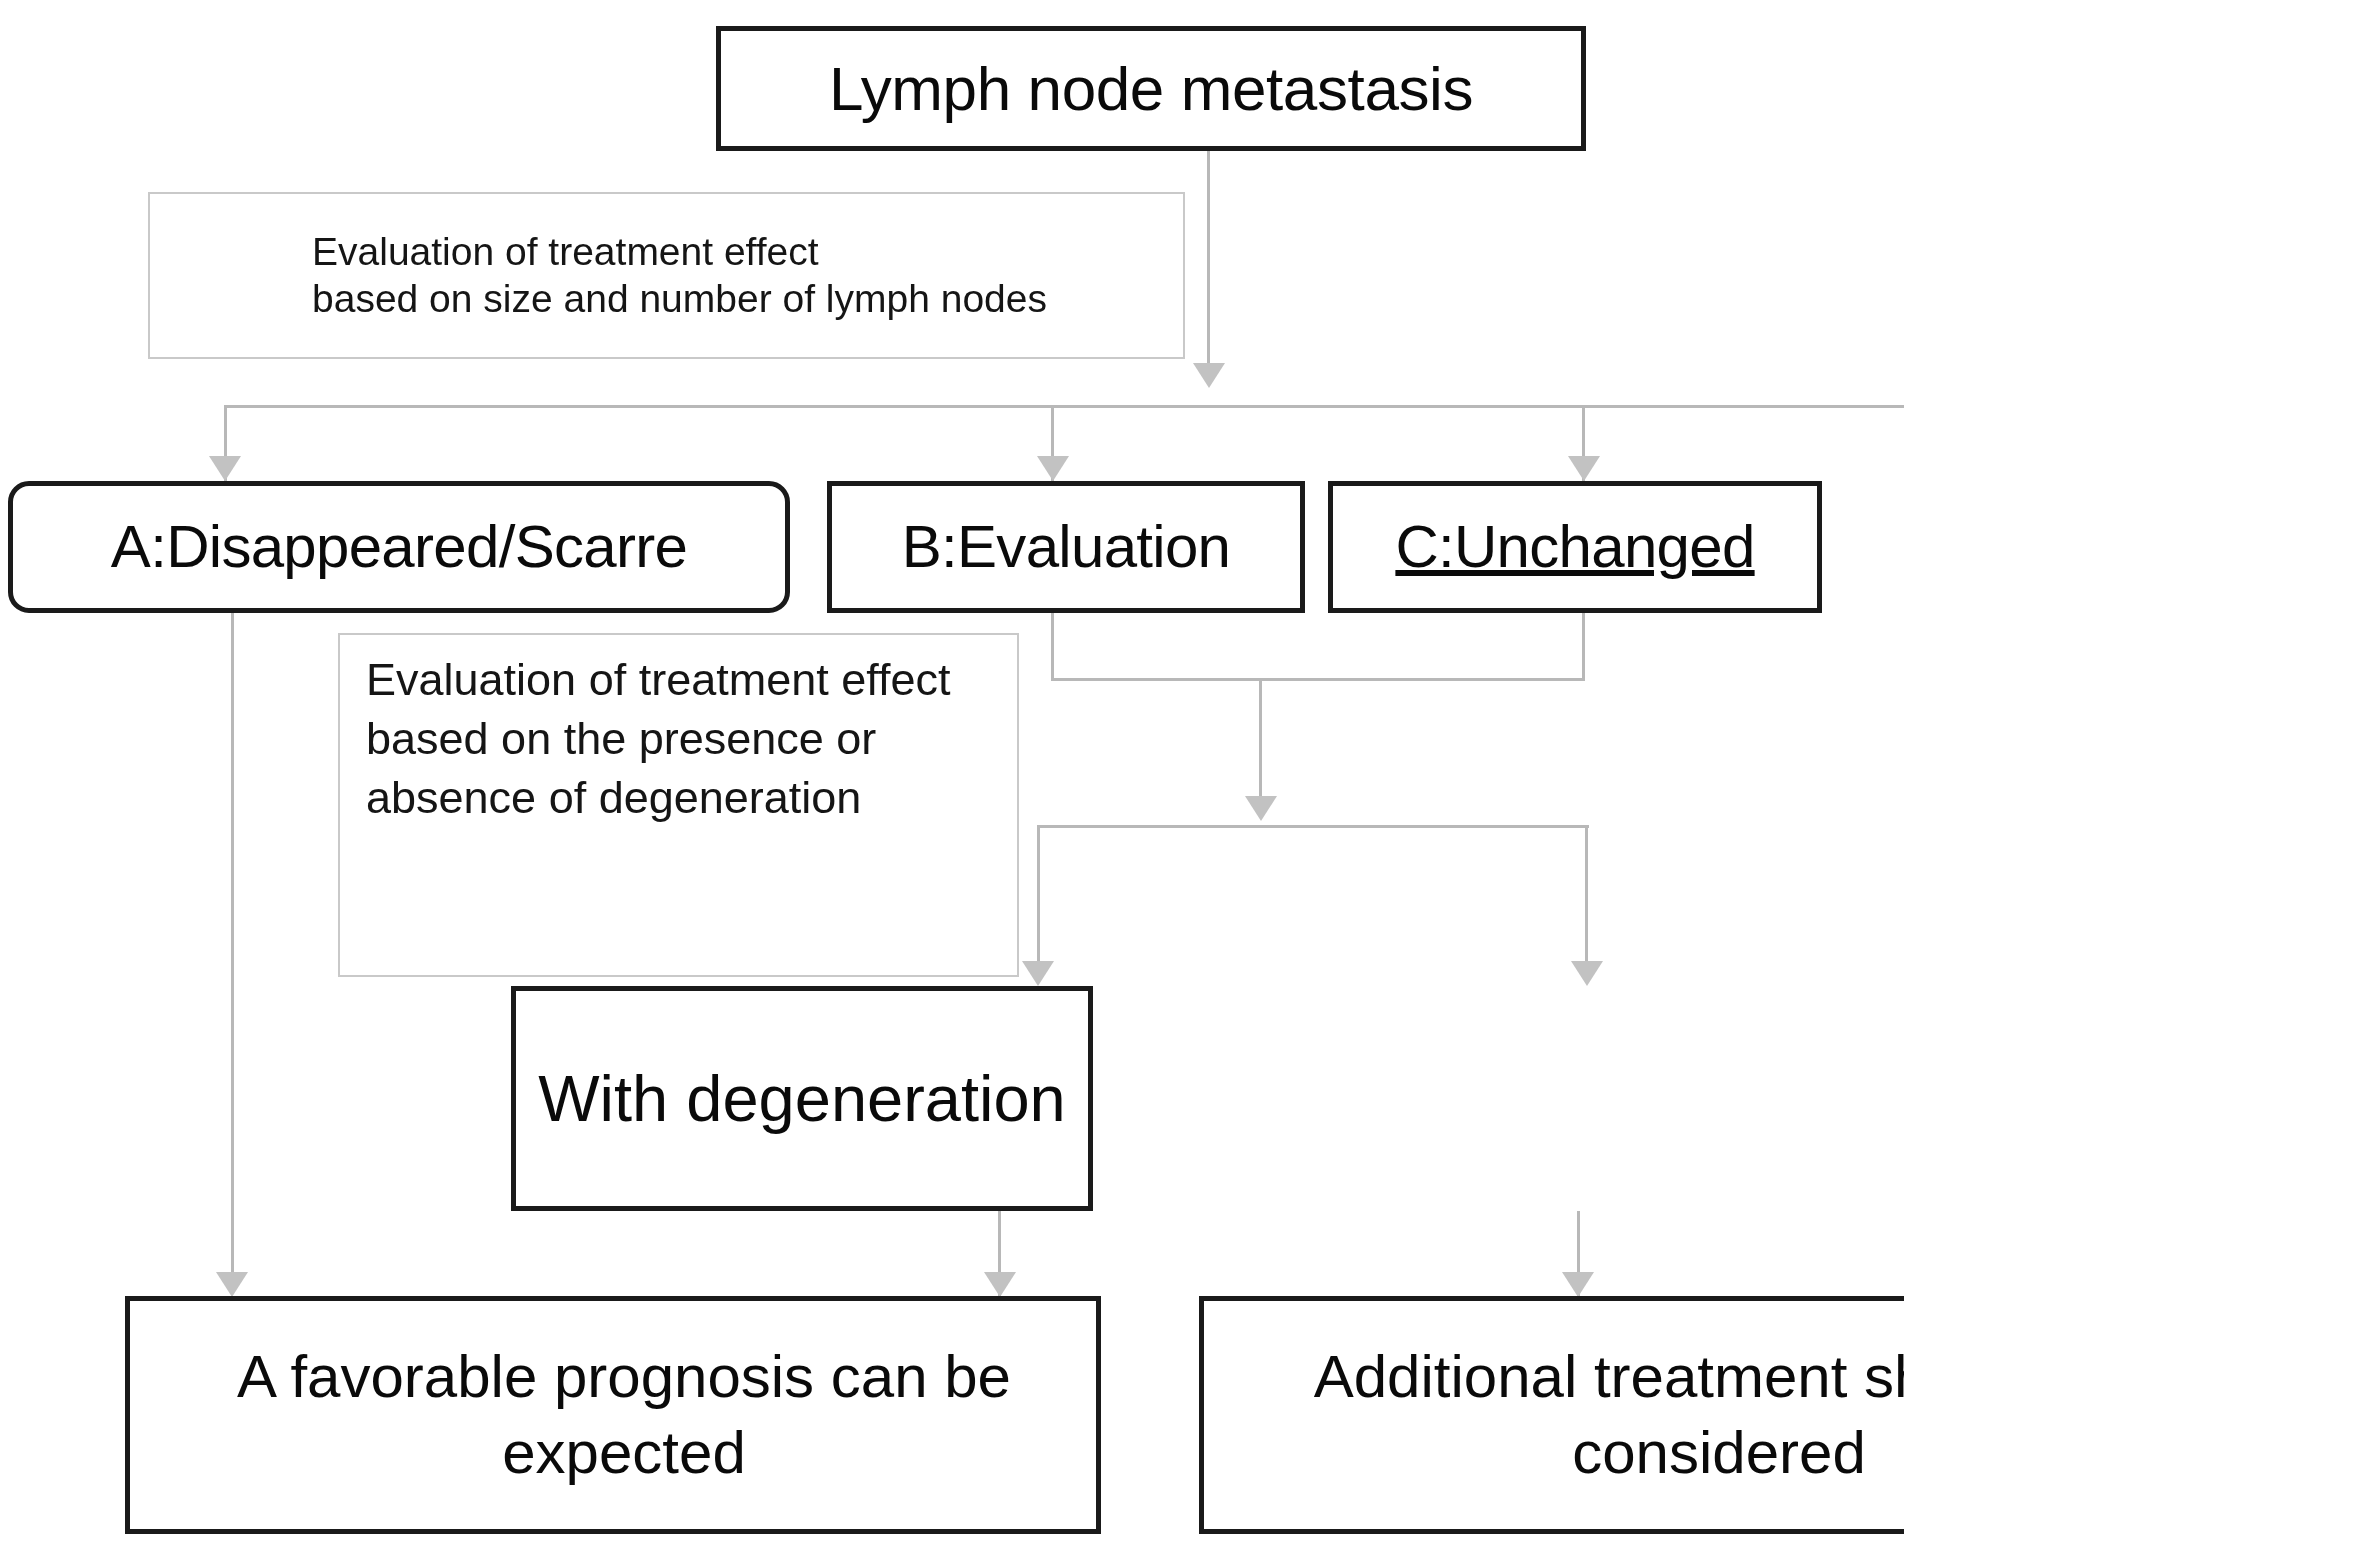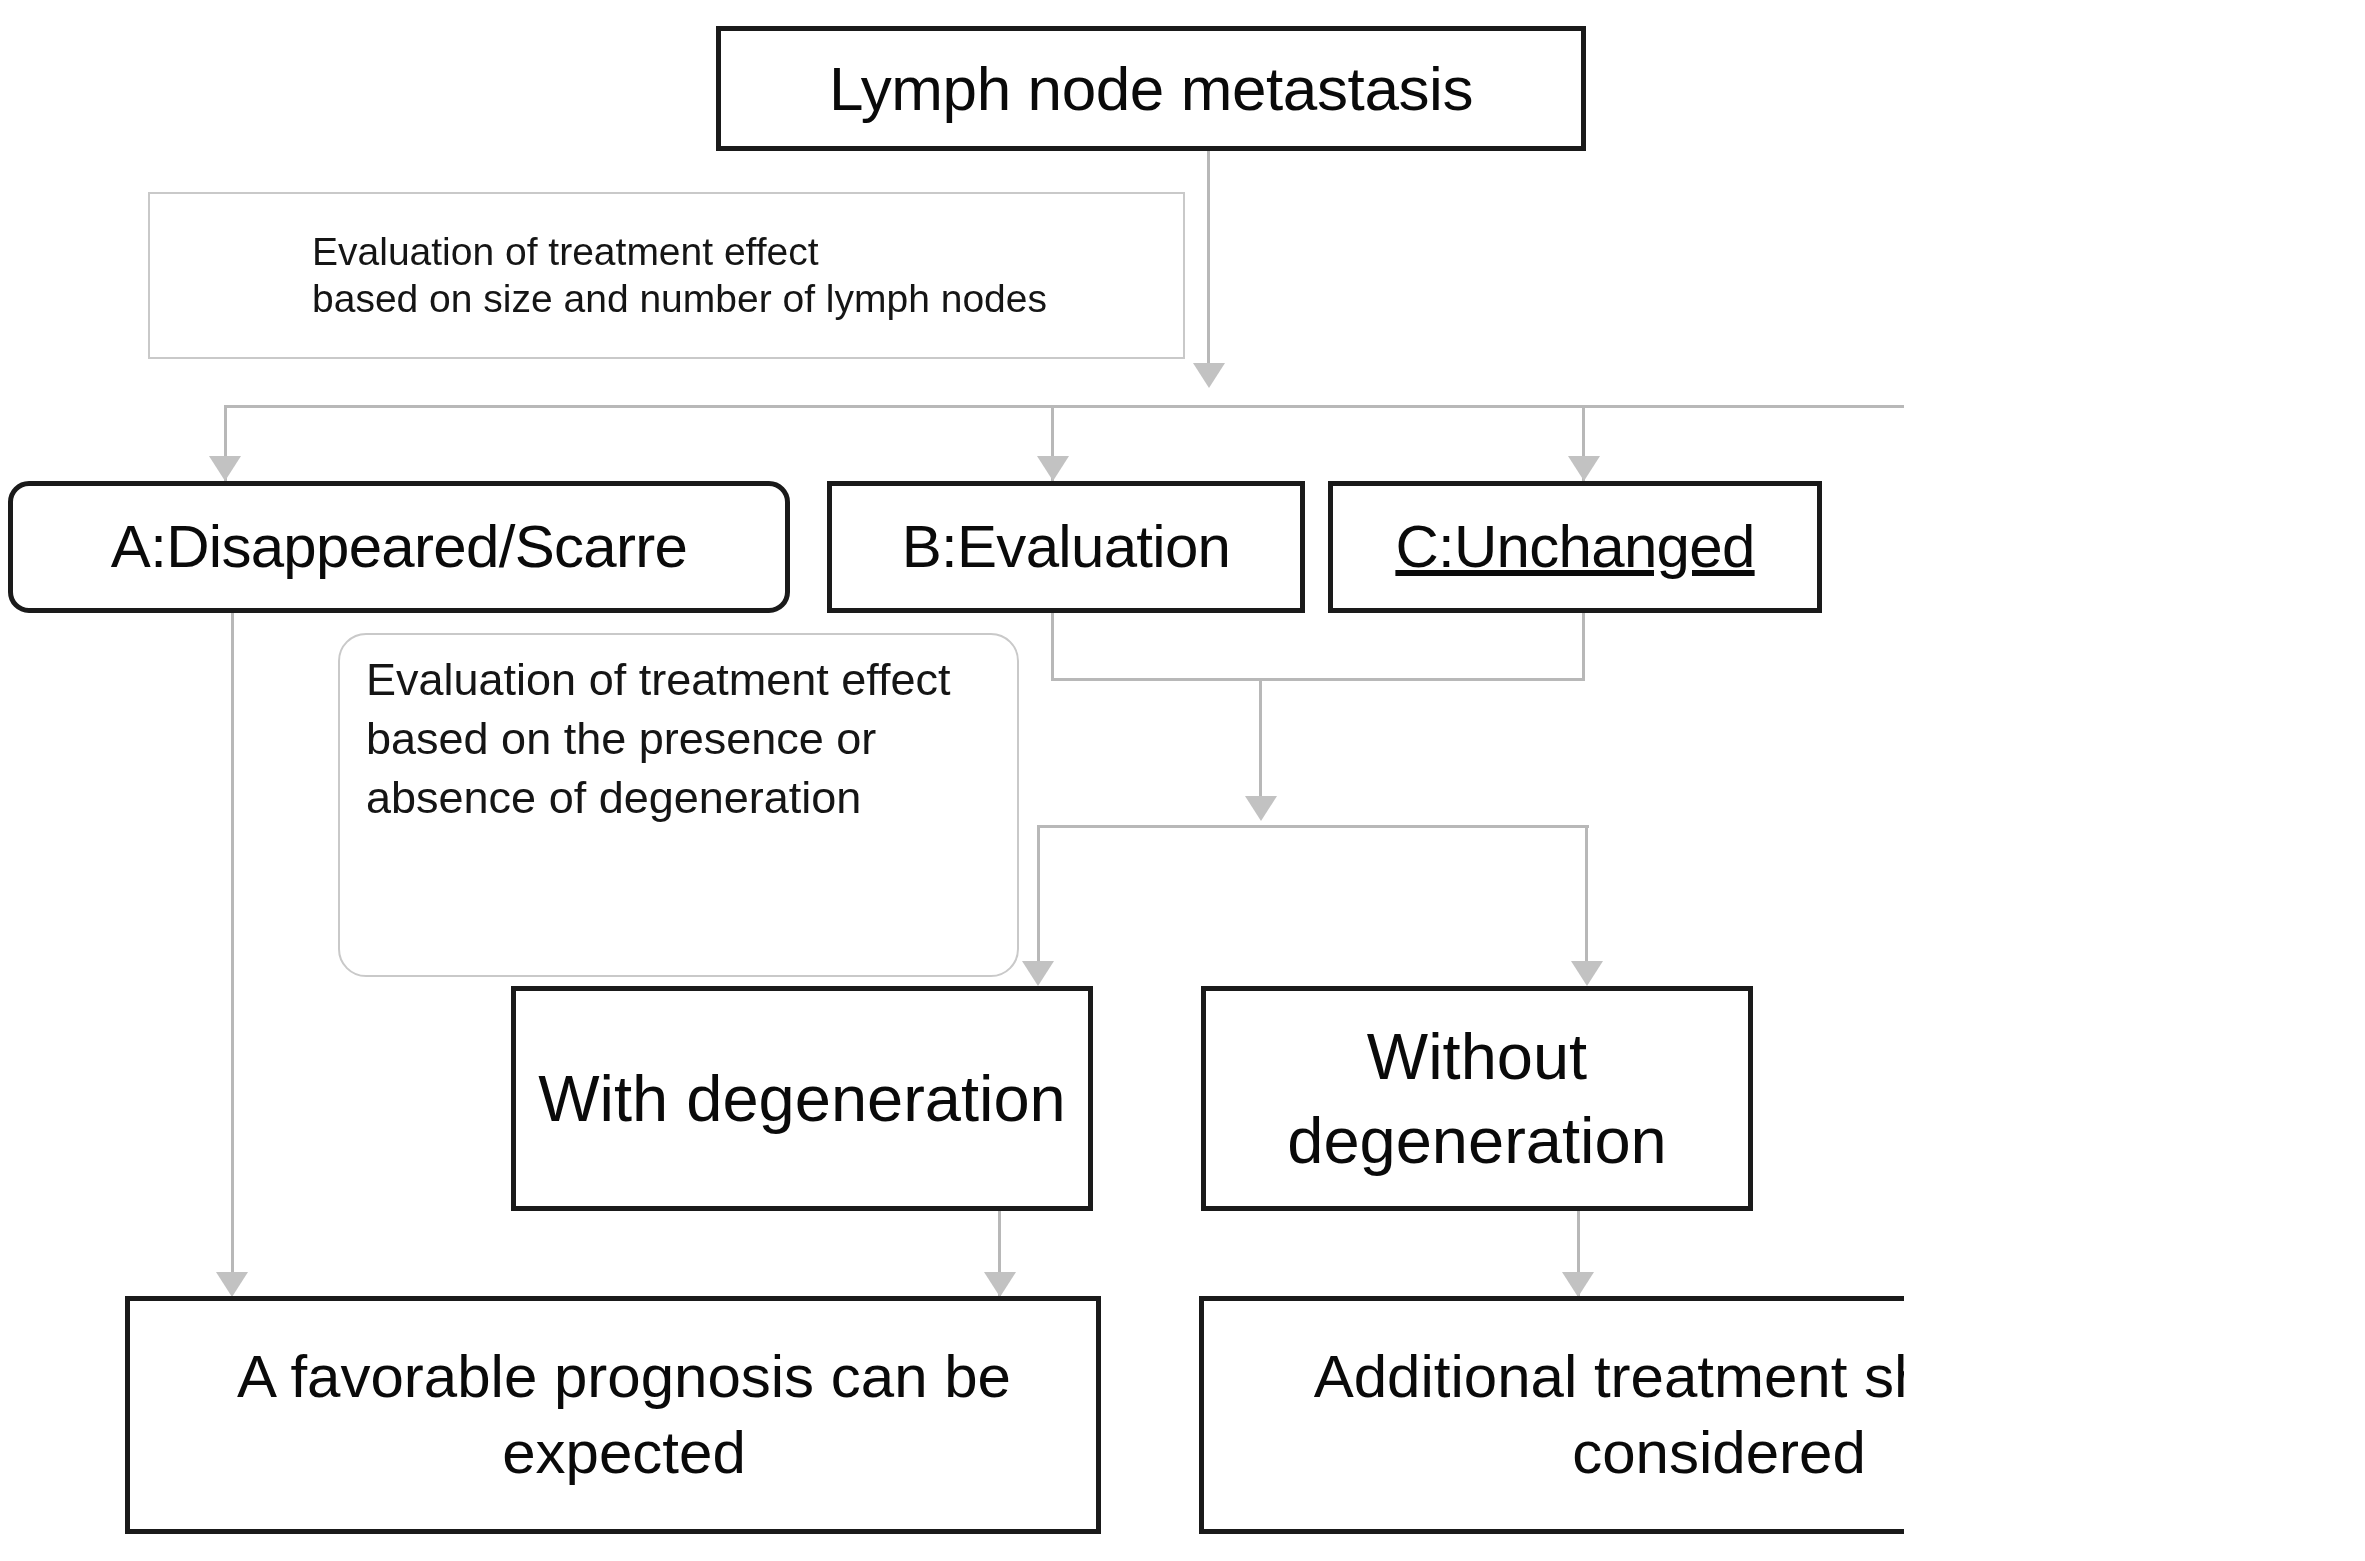--- a/index.html
+++ b/index.html
@@ -81,21 +81,20 @@
     left: 338px;
     top: 633px;
     width: 681px;
     height: 344px;
     font-size: 45px;
     justify-content: flex-start;
     align-items: flex-start;
     text-align: left;
     padding: 14.5px 20.3px 0 26px;
     line-height: 1.32;
-    border-radius: 28px;
   }
 
   
   .degen {
     top: 986px;
     height: 225px;
     font-size: 65px;
     line-height: 1.28;
   }
   #node-with-degen    { left: 511px;  width: 582px; }
@@ -202,23 +201,20 @@
 
 
   <div class="node light light-text" id="node-eval-degen">
     <span>Evaluation of treatment effect based on the presence or absence of degeneration</span>
   </div>
 
   <div class="node heavy degen" id="node-with-degen">
     <span>With degeneration</span>
   </div>
 
-  <div class="node heavy degen" id="node-without-degen">
-    <span>Without degeneration</span>
-  </div>
 
   <div class="node heavy outcome" id="node-outcome-good">
     <span>A favorable prognosis can be expected</span>
   </div>
 
   <div class="node heavy outcome" id="node-outcome-more">
     <span>Additional treatment should be considered</span>
   </div>
 
 </div>

